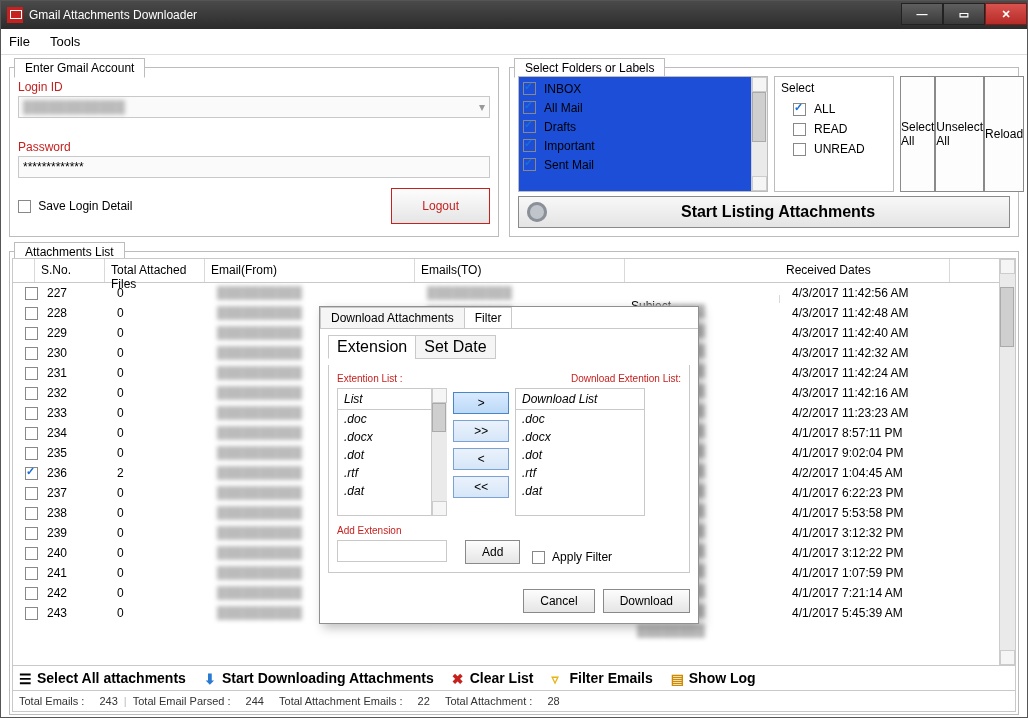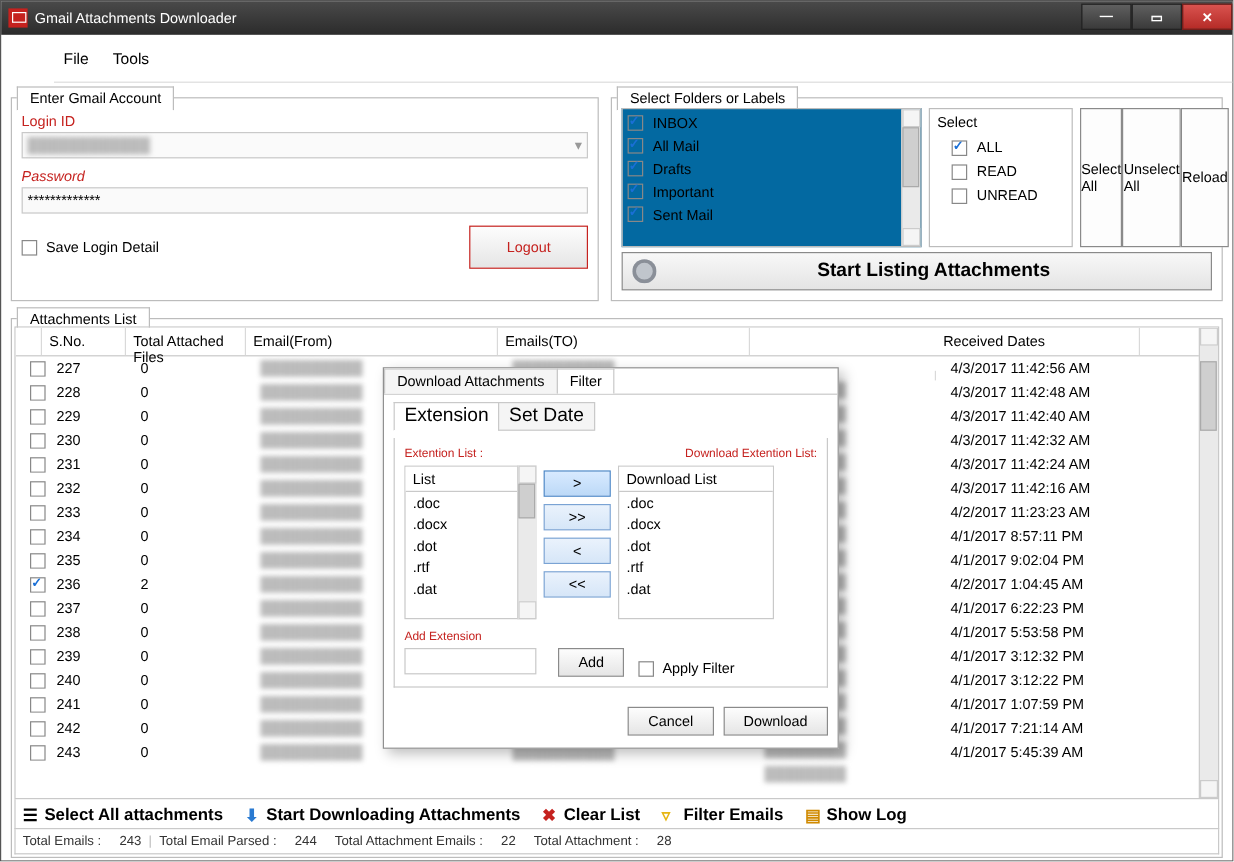--- a/index.html
+++ b/index.html
@@ -6,38 +6,38 @@
 body { margin: 0; font-family: "Segoe UI", Tahoma, sans-serif; font-size: 12px; background: #fff; user-select: none; }
 .window { width: 1028px; height: 718px; border: 1px solid #555; background: #fff; position: relative; display: flex; flex-direction: column; }
 .titlebar { height: 28px; background: linear-gradient(#4a4a4a,#2b2b2b); display: flex; align-items: center; color: #fff; font-size: 12px; padding-left: 6px; }
 .titlebar .app-icon { width: 16px; height: 16px; background: #c5221f; margin-right: 6px; position: relative; }
 .titlebar .app-icon::after { content:""; position:absolute; left:3px; top:3px; width:10px; height:7px; border:1px solid #fff; }
 .titlebar .spacer { flex:1; }
 .titlebar .win-btn { width: 42px; height: 22px; margin-top:-2px; display:flex; align-items:center; justify-content:center; color:#fff; font-weight:bold; font-size:11px; }
 .win-min { background: linear-gradient(#5f5f5f,#3a3a3a); border:1px solid #222; }
 .win-max { background: linear-gradient(#5f5f5f,#3a3a3a); border:1px solid #222; }
 .win-close { background: linear-gradient(#d9534f,#b52b27); border:1px solid #7a1c18; color:#fff; }
-.menubar { height: 40px; display:flex; align-items:center; padding: 0 8px; gap: 20px; border-bottom: 1px solid #ddd; font-size: 13px; margin-left: 44px; }
+.menubar { height: 26px; display:flex; align-items:center; padding: 0 8px; gap: 20px; border-bottom: 1px solid #ddd; font-size: 13px; }
 .content { flex:1; display:flex; flex-direction:column; padding: 4px 8px 2px 8px; }
 .top-row { display:flex; gap: 10px; }
 .panel { border: 1px solid #bcbcbc; position: relative; padding: 8px; margin-top: 8px; }
 .tab-label { position:absolute; top:-10px; left:4px; background:#fff; border:1px solid #bcbcbc; border-bottom:1px solid #fff; padding: 2px 10px; font-size:12px; }
 .login-panel { width: 490px; height: 170px; }
 .login-panel .lbl { color:#c5221f; font-size:12px; margin: 4px 0 2px 0; }
 .login-panel input.text, .login-panel .dropdown { width: 100%; height: 22px; border:1px solid #c9c9c9; background:#fafafa; padding: 0 4px; font-size:12px; }
 .login-panel .dropdown { display:flex; align-items:center; justify-content:space-between; color:#999; }
 .login-panel .pwd { background:#fffff0; }
 .login-bottom { display:flex; justify-content:space-between; align-items:center; margin-top: 10px; }
 .chk { width:13px; height:13px; border:1px solid #888; display:inline-block; vertical-align:middle; margin-right:4px; position:relative; }
 .chk.checked::after { content:"✓"; position:absolute; left:0; top:-3px; color:#1a6fd6; font-size:11px; font-weight:bold; }
 .btn { background: linear-gradient(#fdfdfd,#e5e5e5); border:1px solid #9a9a9a; padding: 4px 14px; font-size:12px; cursor:pointer; }
 .btn-logout { color:#c5221f; font-weight:400; padding: 10px 30px; border:1px solid #c5221f; }
 .folders-panel { flex:1; height: 170px; display:flex; flex-direction:column; }
 .folders-inner { display:flex; gap: 6px; flex:1; }
-.folder-list { flex:1; border:1px solid #bcbcbc; background:#0369a1; position:relative; overflow:hidden; }
+.folder-list { flex:1; border:1px solid #bcbcbc; background:#1d4ed8; position:relative; overflow:hidden; }
 .folder-list .items { padding: 2px 4px; }
 .folder-list .item { display:flex; align-items:center; gap:4px; height:19px; font-size:12px; }
 .vscroll { width:16px; background:#eaeaea; border-left:1px solid #ccc; position:absolute; right:0; top:0; bottom:0; display:flex; flex-direction:column; }
 .vscroll .arr { height:15px; background:#f5f5f5; border:1px solid #ccc; margin:0; }
 .vscroll .thumb { width:14px; background:#cfcfcf; border:1px solid #aaa; }
 .select-box { width:120px; border:1px solid #bcbcbc; padding: 4px 6px; }
 .select-box .hdr { margin-bottom:4px; }
 .select-box .item { display:flex; align-items:center; gap:4px; height:20px;padding-left:12px; }
 .side-buttons { width:110px; display:flex; flex-direction:row; gap:0; }
 .side-buttons .sbtn { flex:1; border:1px solid #8a8a8a; display:flex; align-items:center; justify-content:center; background:#fdfdfd; font-size:12px; }
@@ -65,21 +65,21 @@
 .statusbar .sep { color:#bbb; }
 
 .dialog { position:absolute; left:318px; top:305px; width:380px; border:1px solid #909090; background:#fff; box-shadow: 4px 4px 10px rgba(0,0,0,0.25); }
 .dialog .dlg-tabs { display:flex; border-bottom:1px solid #c9c9c9; }
 .dialog .dlg-tab { padding:3px 10px; border:1px solid #c9c9c9; border-bottom:none; background:#f5f5f5; margin-right:-1px; font-size:12px; }
 .dialog .dlg-tab.active { background:#fff; }
 .dialog .dlg-body { padding: 6px 8px 10px 8px; }
 .subtabs { display:flex; margin-bottom:6px; }
 .subtab { border:1px solid #c9c9c9; padding:2px 8px; font-size:16px; margin-right:-1px; background:#f5f5f5; }
 .subtab.active { background:#fff; border-bottom-color:#fff; }
-.filter-cols { display:flex; gap:6px; }
+.filter-cols { display:flex; gap:6px;font-style:italic; }
 .listbox { width:110px; height:128px; border:1px solid #c9c9c9; display:flex; flex-direction:column; }
 .listbox .lh { border-bottom:1px solid #c9c9c9; padding:3px 6px; background:#fff; font-size:12px; }
 .listbox .li { padding:2px 6px; font-size:12px; }
 .arrow-col { display:flex; flex-direction:column; gap:6px; align-items:center; justify-content:flex-start; padding-top:4px; }
 .arrow-btn { width:56px; height:22px; border:1px solid #7aa3d4; background: linear-gradient(#eaf2fc,#d6e6f8); font-size:12px; text-align:center; line-height:20px; }
 .arrow-btn.sel { background: linear-gradient(#d8eaff,#bcd9f7); border-color:#4a86c7; }
 .dlg-row { display:flex; align-items:center; gap:12px; margin-top:6px; }
 .dlg-label-red { color:#c5221f; font-size:10px; }
 .dlg-input { width:110px; height:22px; border:1px solid #c9c9c9; }
 .dlg-footer { display:flex; justify-content:flex-end; gap:8px; padding: 6px 8px 10px 0; }
@@ -106,21 +106,21 @@
   <div class="content">
     <div class="top-row">
 
       <div class="panel login-panel">
         <div class="tab-label">Enter Gmail Account</div>
         <div class="lbl">Login ID</div>
         <div class="dropdown">
           <span class="blur">████████████</span>
           <span>▾</span>
         </div>
-        <div class="lbl" style="margin-top:8px;font-style:italic;">Password</div>
+        <div class="lbl" style="margin-top:22px;">Password</div>
         <input class="text pwd" value="*************" style="">
         <div class="login-bottom">
           <label>
             <span class="chk"></span>
             <span>Save Login Detail</span>
           </label>
           <button class="btn btn-logout">Logout</button>
         </div>
       </div>
 

